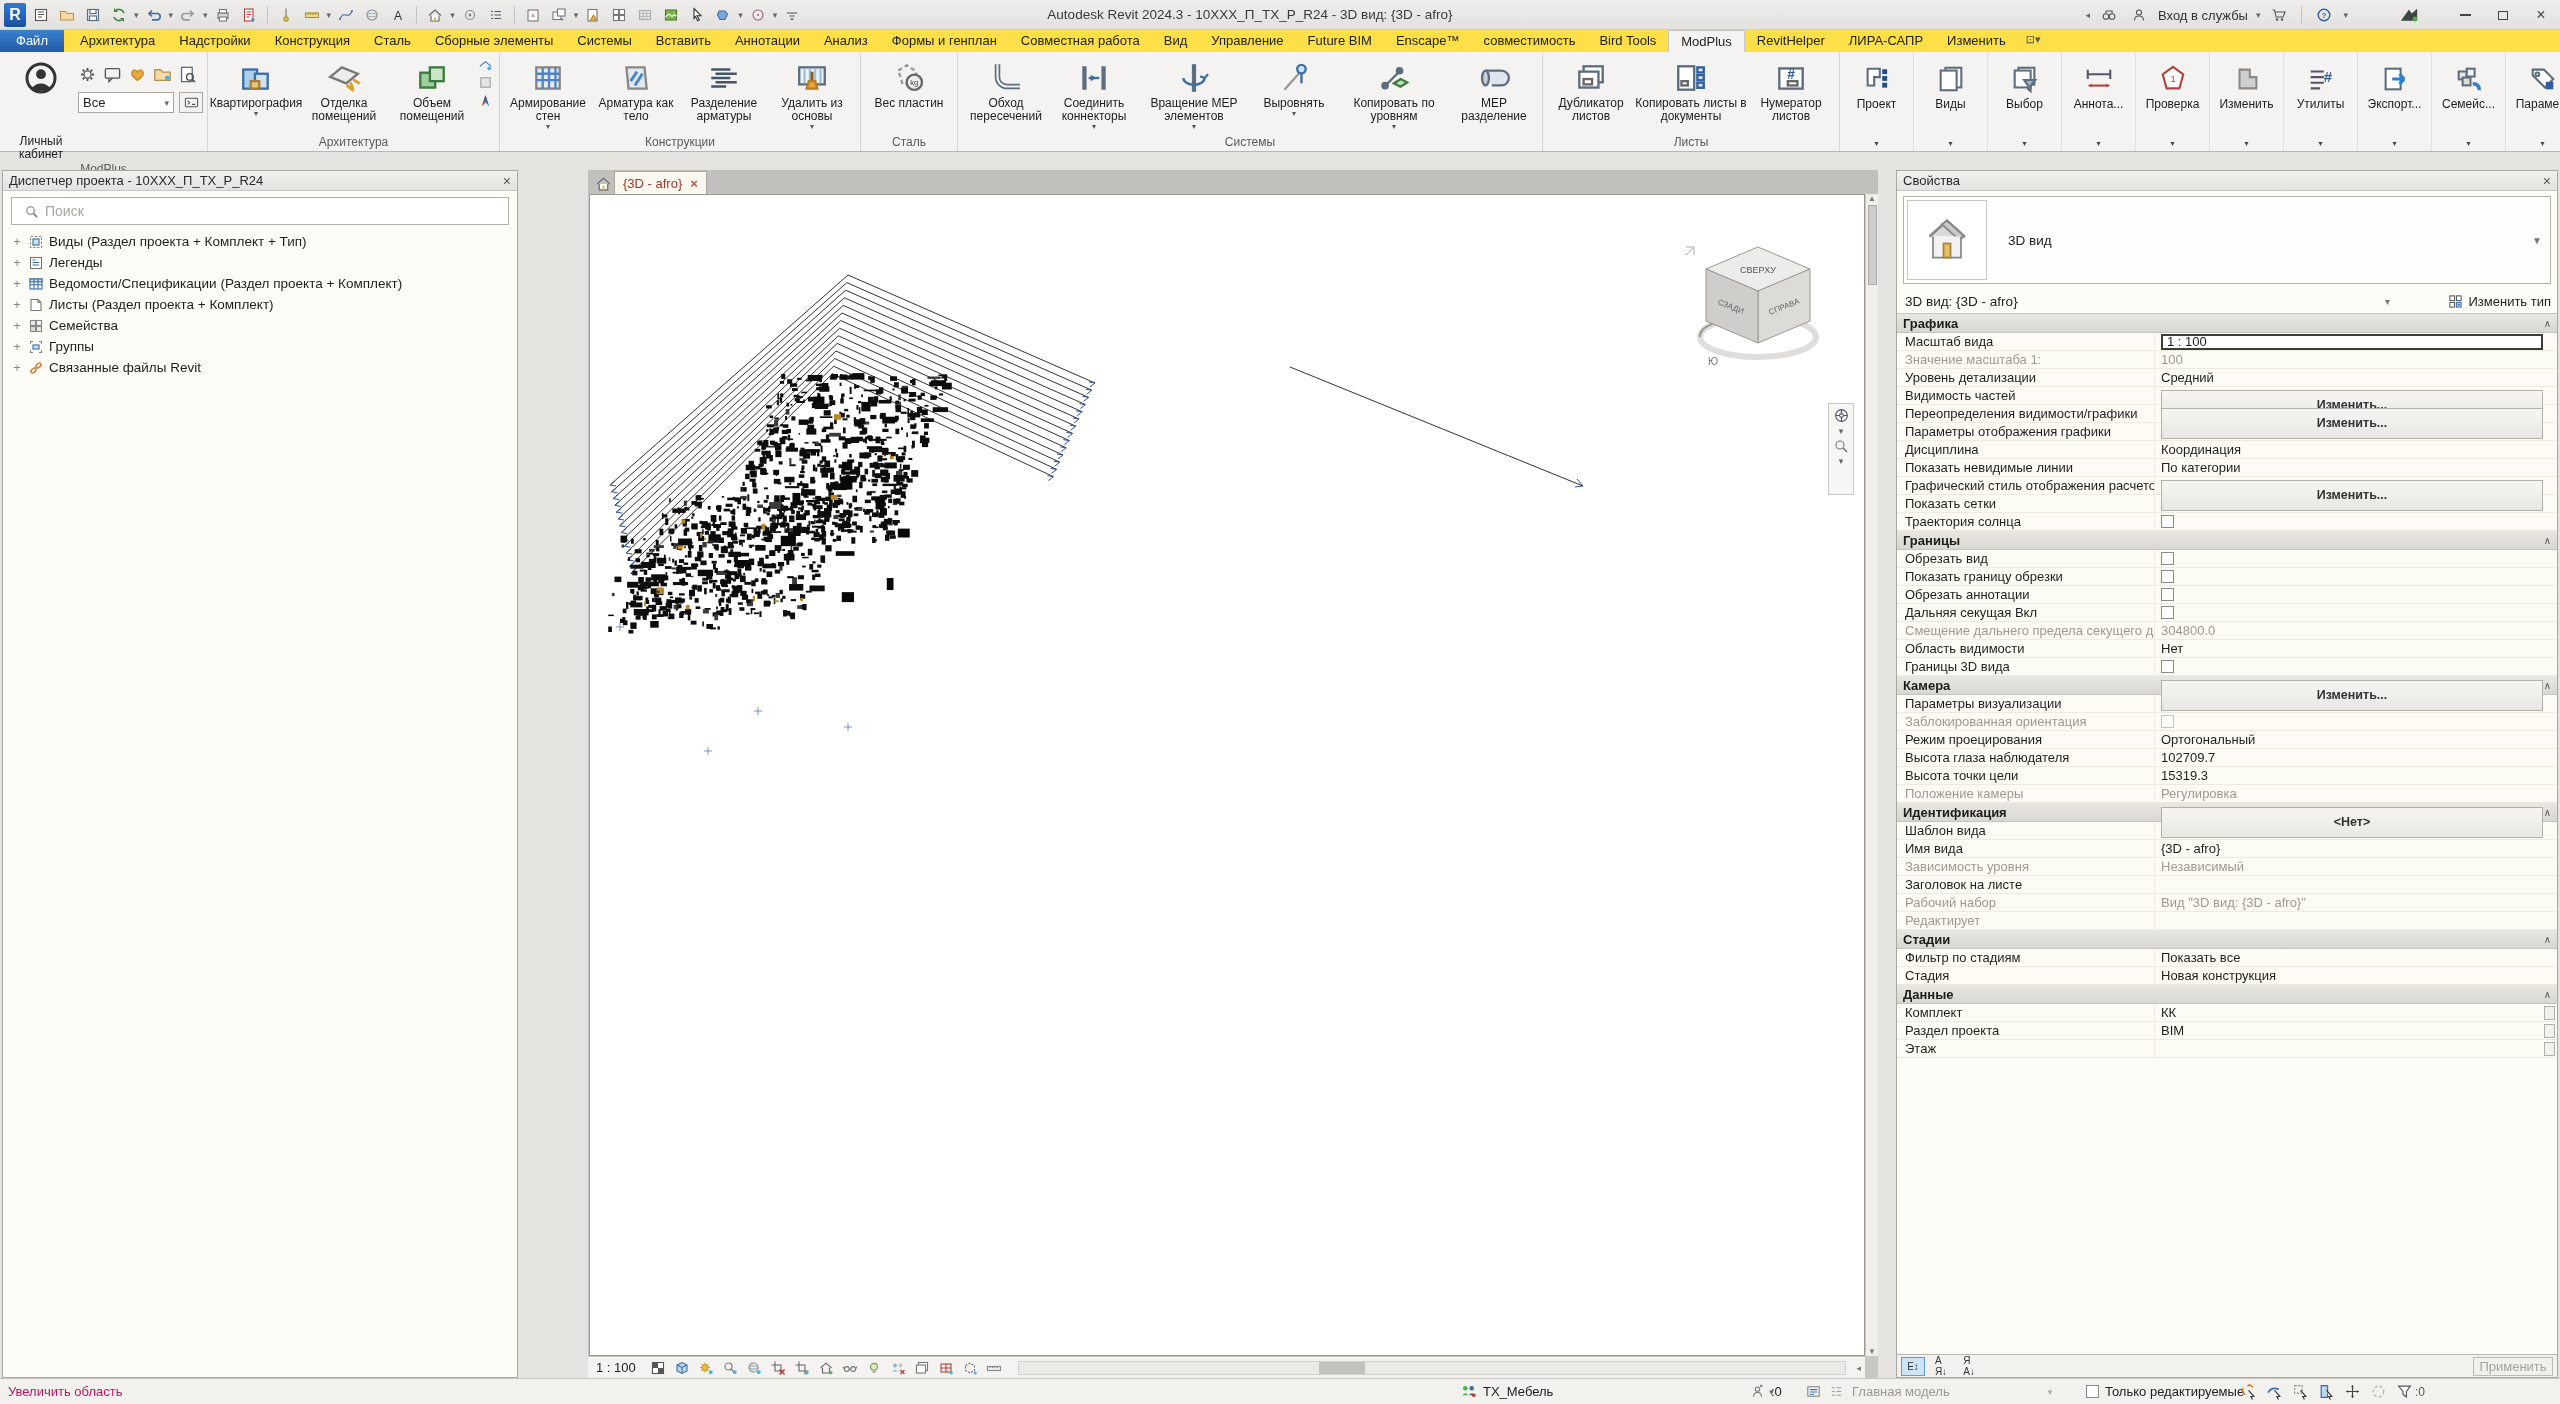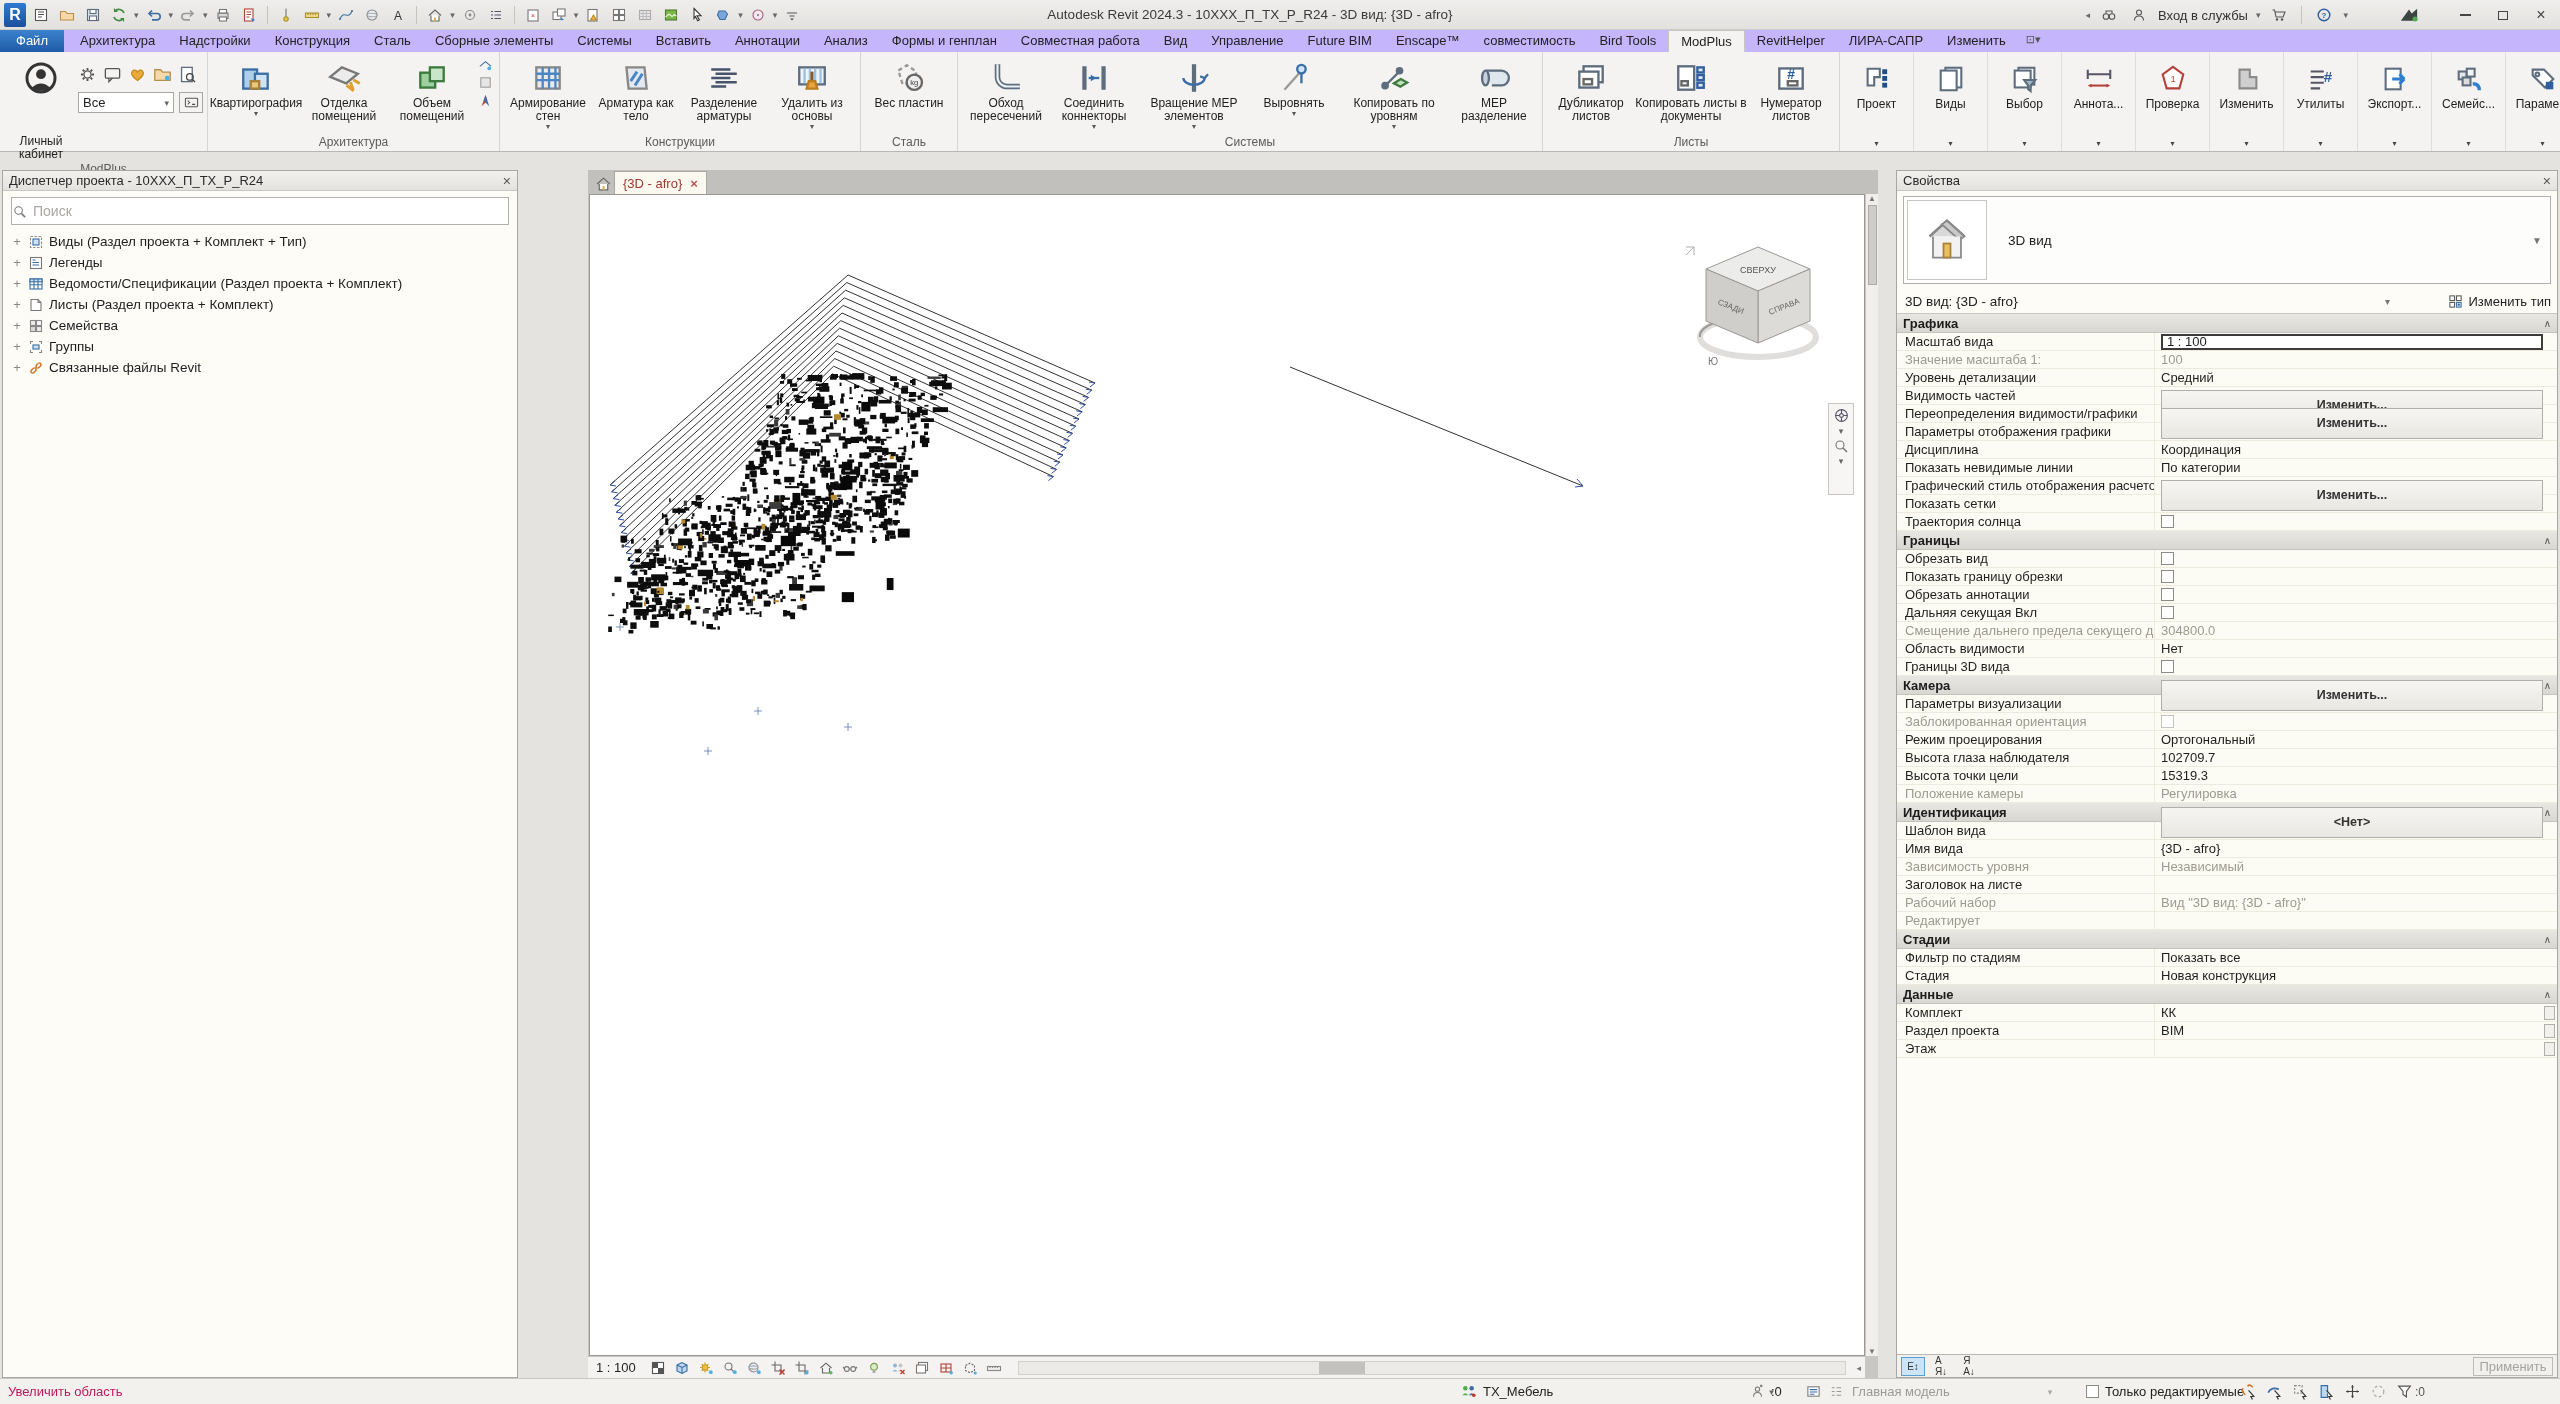--- a/index.html
+++ b/index.html
@@ -13,21 +13,21 @@
   .qsep{width:1px;height:18px;background:#c6c4c0;margin:0 3px;}
   .caret{font-size:9px;color:#666;line-height:10px;}
   #revit-logo{width:24px;height:24px;background:linear-gradient(#2f7bd0,#1b4f9c);color:#fff;
     font-weight:bold;font-size:16px;display:flex;align-items:center;justify-content:center;border-radius:2px;}
   #win-title{position:absolute;left:700px;width:1100px;text-align:center;color:#3a3a3a;font-size:13.5px;}
   #title-right{position:absolute;right:0;top:0;height:30px;display:flex;align-items:center;gap:8px;padding-right:4px;}
   .winbtn{width:30px;height:24px;display:flex;align-items:center;justify-content:center;color:#444;}
   .bar-min{width:11px;height:2px;background:#444;}
   .bar-rest{width:10px;height:9px;border:1.5px solid #444;}
   
-  #tabrow{position:absolute;left:0;top:30px;width:2560px;height:22px;display:flex;align-items:stretch;background:#c4b5fd;}
+  #tabrow{position:absolute;left:0;top:30px;width:2560px;height:22px;display:flex;align-items:stretch;background:#fde047;}
   .rtab{padding:3px 12px 0 12px;font-size:13px;color:#222;white-space:nowrap;}
   .rtab.file{background:linear-gradient(#3b82cd,#1f5ba6);color:#fff;margin-right:4px;padding:3px 16px 0 16px;}
   .rtab.active{background:#f4f3f1;border:1px solid #c9c7c3;border-bottom:none;}
   
   #ribbon{position:absolute;left:0;top:52px;width:2560px;height:100px;background:#f4f3f1;border-bottom:1px solid #b9b7b3;display:flex;}
   .rpanel{display:flex;flex-direction:column;border-right:1px solid #d8d6d2;}
   .rpanel-body{flex:1;display:flex;align-items:flex-start;padding:3px 4px 0 4px;}
   .rpanel-label{height:17px;text-align:center;color:#5d5b58;font-size:12px;white-space:nowrap;padding:1px 6px 0 6px;}
   .rbtn{display:flex;flex-direction:column;align-items:center;width:88px;padding-top:2px;}
   .rbtn .bico{height:38px;display:flex;align-items:flex-end;}
@@ -41,21 +41,21 @@
   .mp-drop{width:96px;height:21px;background:#fff;border:1px solid #a9a7a3;display:flex;align-items:center;
     justify-content:space-between;padding:0 4px;font-size:13px;}
   .mp-term{width:24px;height:21px;border:1px solid #a9a7a3;background:#f4f3f1;display:flex;align-items:center;justify-content:center;}
   .mini-stack{display:flex;flex-direction:column;gap:3px;padding:2px 2px 0 2px;}
   
   .dockpanel{position:absolute;background:#fdfcf7;border:1px solid #a9a7a3;}
   .phead{height:20px;background:linear-gradient(#f2f1ee,#e4e2de);border-bottom:1px solid #c9c7c3;
     display:flex;align-items:center;padding:0 6px;font-size:13px;color:#2a2a2a;}
   .phead .x{margin-left:auto;color:#555;font-size:14px;}
   
-  #browser-search{margin:6px 8px;height:28px;border:1px solid #b3b1ad;background:#fff;display:flex;align-items:center;padding:0 0;gap:6px;}
+  #browser-search{margin:6px 8px;height:28px;border:1px solid #b3b1ad;background:#fff;display:flex;align-items:center;padding:0 12px;gap:6px;}
   #browser-search .ph{color:#a9a7a3;font-size:14px;}
   .trow{display:flex;align-items:center;height:21px;padding-left:8px;gap:5px;font-size:13.5px;color:#1e1e1e;}
   .texp{width:12px;color:#8a8886;font-size:13px;text-align:center;}
   
   #viewport{position:absolute;left:588px;top:170px;width:1290px;height:1208px;background:#c9c7c3;}
   #vtabbar{height:24px;display:flex;align-items:flex-end;background:#c2c0bc;padding-left:4px;}
   #vtab{height:23px;background:#fbf8ef;border:1px solid #a9a7a3;border-bottom:none;display:flex;align-items:center;
     gap:8px;padding:0 8px;font-size:13px;color:#99382e;}
   #vtab .x{color:#c0504d;font-weight:bold;}
   #vcanvas{position:absolute;left:1px;top:24px;width:1276px;height:1162px;background:#ffffff;border:1px solid #9a9894;}

